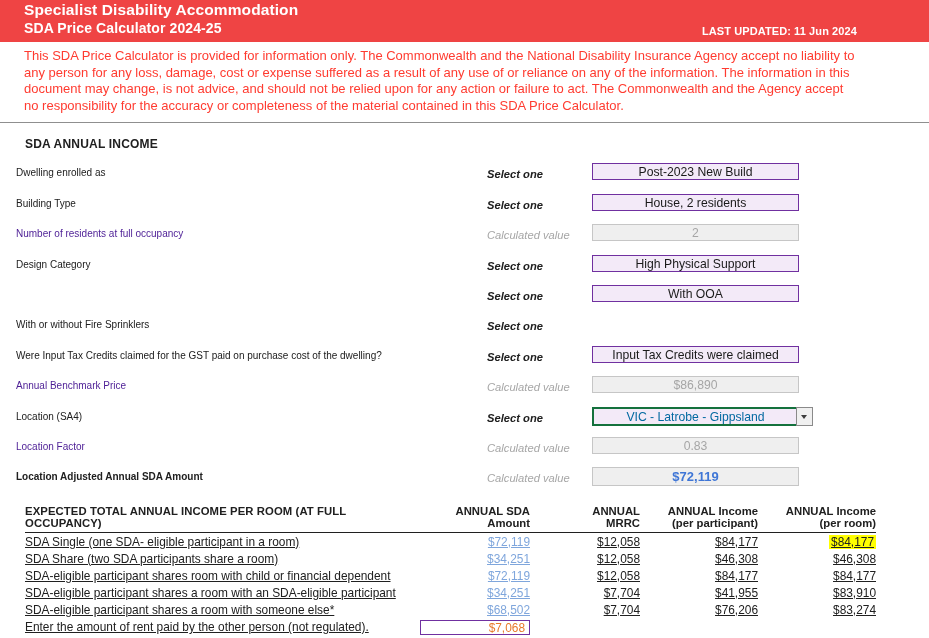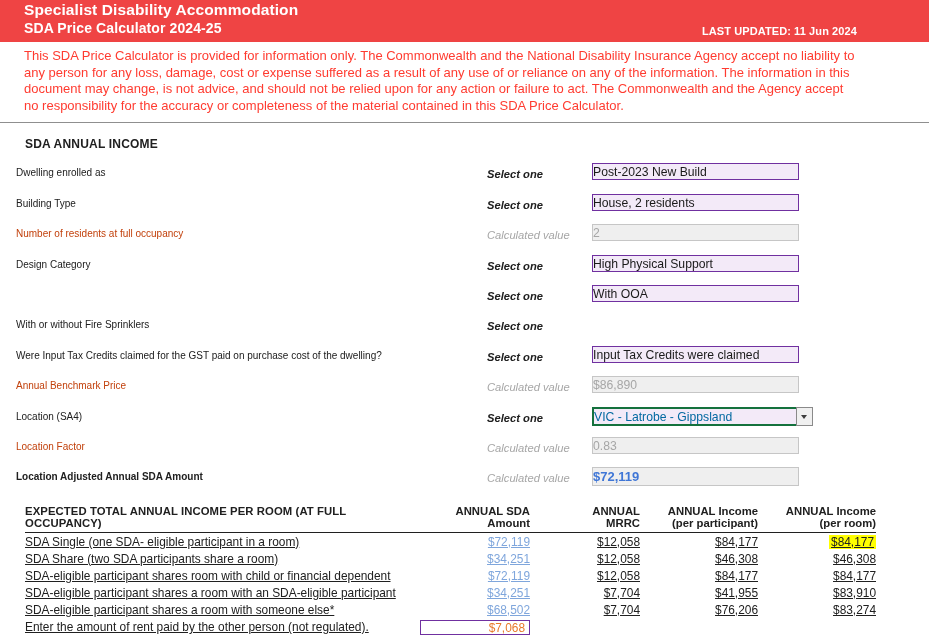--- a/index.html
+++ b/index.html
@@ -88,21 +88,21 @@
     position: relative;
     height: 30.4px;
   }
   .row-label {
     position: absolute;
     left: 16px;
     top: 4px;
     font-size: 10px;
     white-space: nowrap;
   }
-  .row-label.muted { color: #c2410c; }
+  .row-label.muted { color: #4c1d95; }
   .row-label.bold { font-weight: bold; }
 
   .row-hint {
     position: absolute;
     left: 487px;
     top: 5px;
     font-size: 11.2px;
     font-style: italic;
     font-weight: bold;
     white-space: nowrap;
@@ -112,21 +112,21 @@
     color: #A6A6A6;
   }
 
   .cell {
     position: absolute;
     left: 592px;
     top: 0px;
     width: 207px;
     height: 17px;
     line-height: 17px;
-    text-align: left;
+    text-align: center;
     font-size: 12.2px;
     box-sizing: border-box;
   }
   .cell.select {
     background: #F3EAF8;
     border: 1px solid #7030A0;
     color: #1a1a1a;
   }
   .cell.calc {
     background: #EFEFEF;

